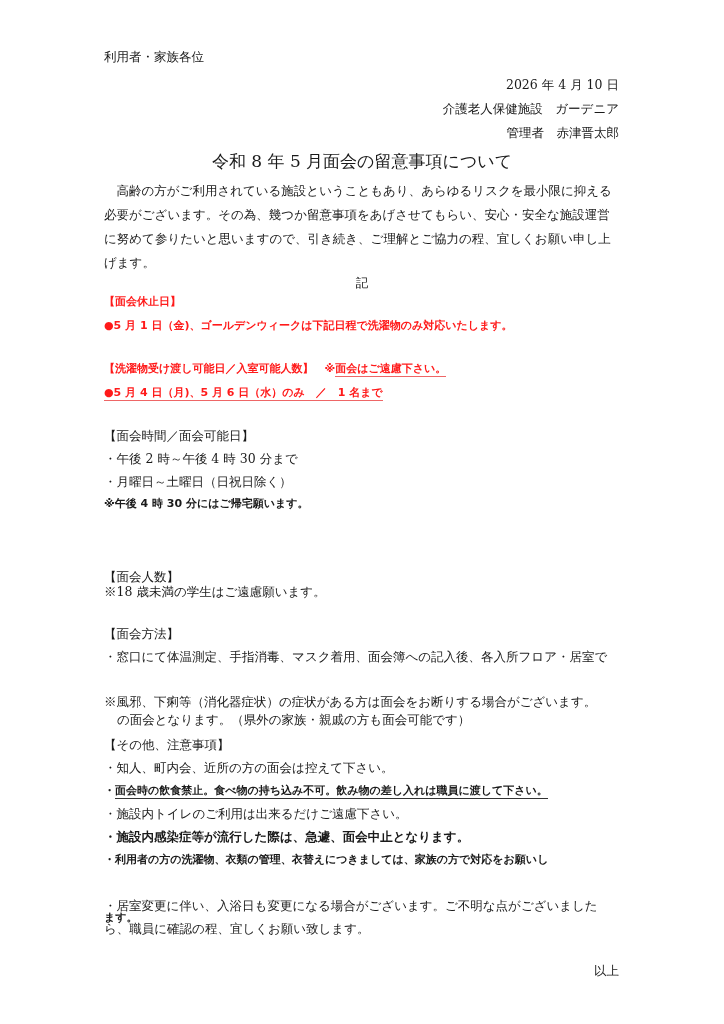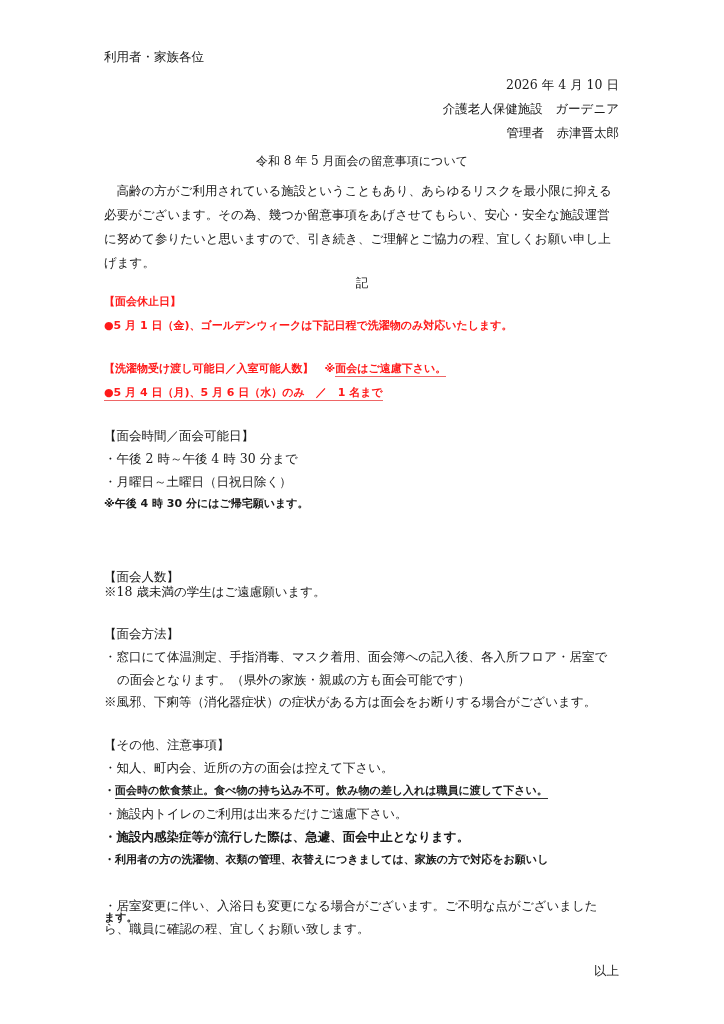--- a/index.html
+++ b/index.html
@@ -32,21 +32,21 @@
       left: auto;
       right: 105px;
       text-align: right;
     }
     .center {
       left: 0;
       width: 724px;
       text-align: center;
     }
     .title {
-      font-size: 12px;
+      font-size: 17px;
       line-height: 26px;
       height: 26px;
     }
     .bold {
       font-weight: bold;
       font-family: "DejaVu Sans", "Liberation Sans", sans-serif;
       font-size: 11px;
     }
     .red {
       color: #ff1a1a;
@@ -54,20 +54,21 @@
     .ul-red {
       border-bottom: 1.5px solid #ee6666;
       padding-bottom: 1px;
     }
     .ul-dark {
       border-bottom: 1.5px solid #333333;
       padding-bottom: 1px;
     }
     .indent {
       left: 117px;
+      margin-top: 40px;
     }
   </style>
 </head>
 <body>
 
 <div class="page">
 
   <div class="line" style="top:47px;">利用者・家族各位</div>
   <div class="line right" style="top:75px;">2026 年 4 月 10 日</div>
   <div class="line right" style="top:99px;">介護老人保健施設　ガーデニア</div>

